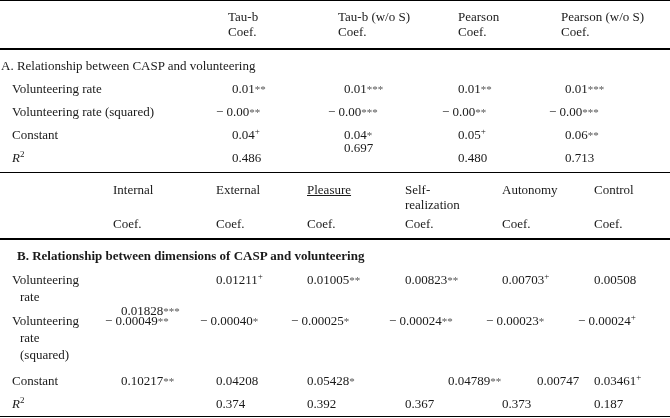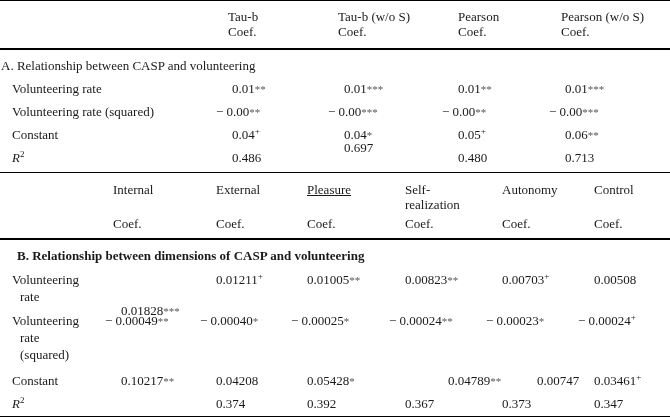--- a/index.html
+++ b/index.html
@@ -121,14 +121,14 @@
     <div class="abs" style="left: 307px; top: 373px;"><span>0.05428</span><span class="star">*</span></div>
     <div class="abs" style="left: 405px; top: 373px; margin-left: 43px;"><span>0.04789</span><span class="star">**</span></div>
     <div class="abs" style="left: 502px; top: 373px; margin-left: 35px;"><span>0.00747</span></div>
     <div class="abs" style="left: 594px; top: 373px;"><span>0.03461</span><sup class="sig">+</sup></div>
     <div class="abs" style="left: 12px; top: 396px;"><span class="r2">R<sup>2</sup></span></div>
     <div class="abs" style="left: 121px; top: 396px; margin-top: 28px;"><span>0.414</span></div>
     <div class="abs" style="left: 216px; top: 396px;"><span>0.374</span></div>
     <div class="abs" style="left: 307px; top: 396px;"><span>0.392</span></div>
     <div class="abs" style="left: 405px; top: 396px;"><span>0.367</span></div>
     <div class="abs" style="left: 502px; top: 396px;"><span>0.373</span></div>
-    <div class="abs" style="left: 594px; top: 396px;"><span>0.347</span></div>
+    <div class="abs" style="left: 594px; top: 396px;"><span>0.187</span></div>
   </div>
 
 </body></html>

